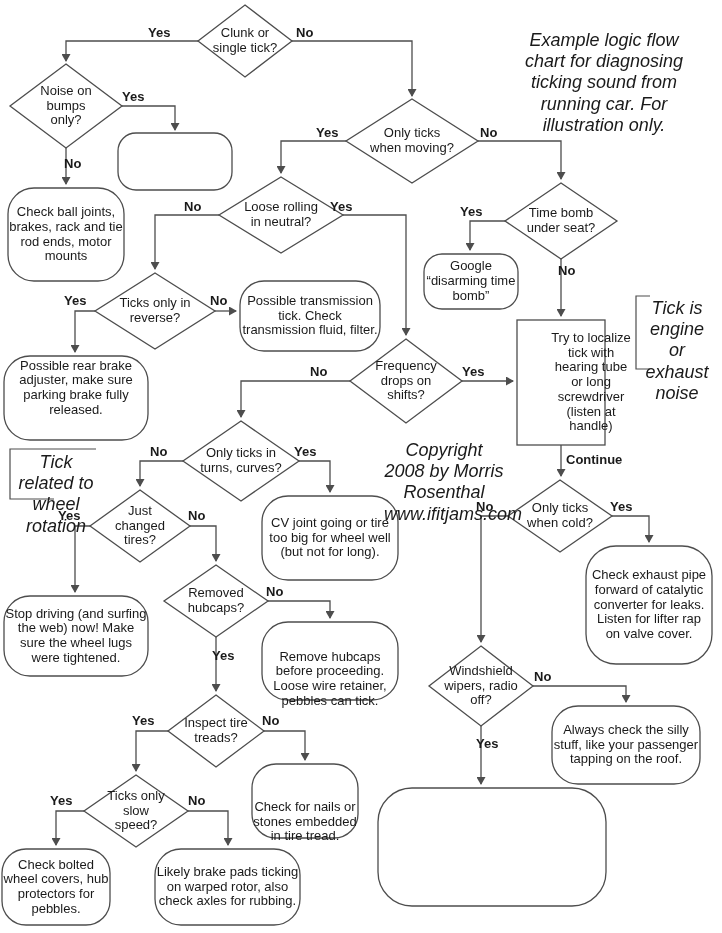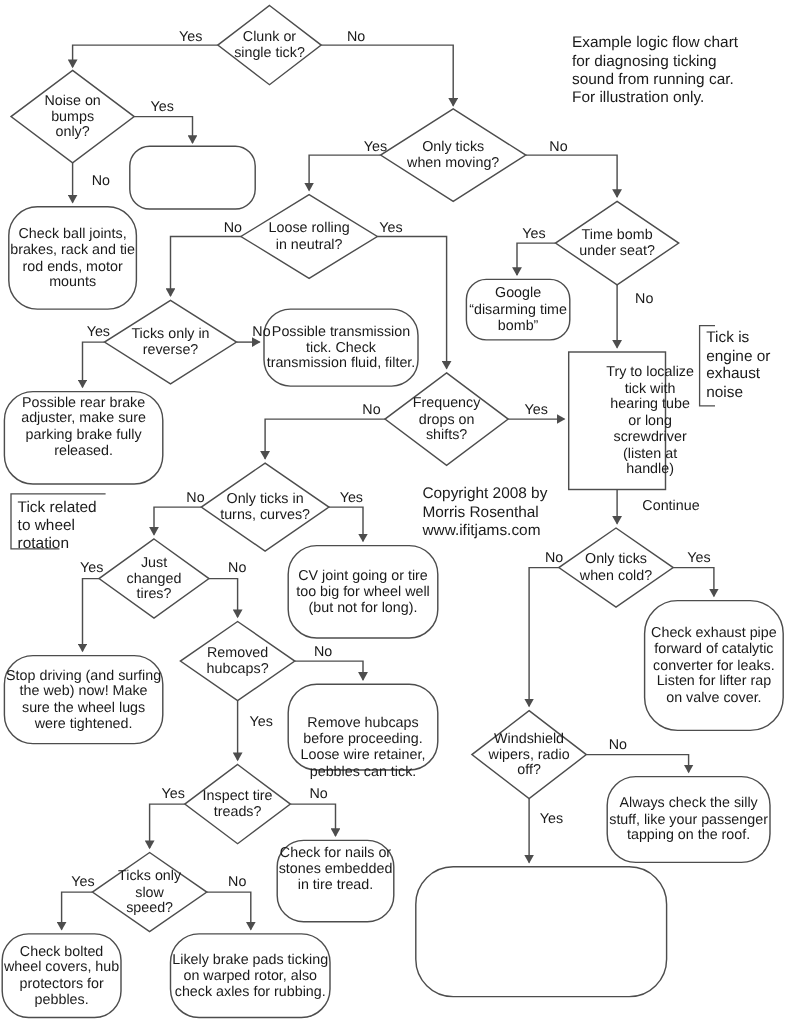--- a/index.html
+++ b/index.html
@@ -5,25 +5,25 @@
   html,body{margin:0;padding:0;background:#fff;}
   .canvas{position:relative;width:722px;height:933px;background:var(--background,#ffffff);overflow:hidden;}
   svg.flow{position:absolute;left:0;top:0;}
   .shape{fill:#ffffff;stroke:var(--line,#4d4d4d);stroke-width:1.3;}
   .edge{fill:none;stroke:var(--line,#4d4d4d);stroke-width:1.3;}
   .bracket{fill:none;stroke:var(--line,#4d4d4d);stroke-width:1.2;}
   .arrowhead{fill:var(--line,#4d4d4d);}
   .txt{position:absolute;display:flex;align-items:center;justify-content:center;text-align:center;
        font-family:"Liberation Sans",sans-serif;font-size:13px;line-height:1.13;
        color:var(--text,#1a1a1a);box-sizing:border-box;padding:1px;}
-  .lbl{position:absolute;width:36px;text-align:right;font-family:"Liberation Sans",sans-serif;
-       font-size:13px;color:var(--text,#1a1a1a);}
+  .lbl{position:absolute;width:36px;text-align:left;font-family:"Liberation Sans",sans-serif;
+       font-size:13px;color:var(--text,#1a1a1a);font-weight:bold;}
   .lbl.wide{width:70px;}
-  .note{position:absolute;text-align:left;font-family:"Liberation Sans",sans-serif;font-size:14px;
-        line-height:1.18;color:var(--text,#1a1a1a);}
+  .note{position:absolute;text-align:center;font-family:"Liberation Sans",sans-serif;font-size:18px;
+        line-height:1.18;color:var(--text,#1a1a1a);font-style:italic;}
 </style>
 </head>
 <body>
 
 <div class="canvas">
 
   <svg class="flow" width="722" height="933" viewBox="0 0 722 933">
     <defs>
       <marker id="arrow" markerWidth="9" markerHeight="9" refX="7" refY="4.5" orient="auto" markerUnits="userSpaceOnUse">
         <path class="arrowhead" d="M0,0 L8,4.5 L0,9 z"></path>
@@ -111,21 +111,21 @@
   <div class="txt" style="left:440px;top:658px;width:82px;height:56px">Windshield wipers, radio off?</div>
 
   <div class="txt" style="left:8px;top:188px;width:116px;height:93px">Check ball joints, brakes, rack and tie rod ends, motor mounts</div>
   <div class="txt" style="left:240px;top:281px;width:140px;height:70px">Possible transmission tick. Check transmission fluid, filter.</div>
   <div class="txt" style="left:4px;top:356px;width:144px;height:64px">Possible rear brake adjuster, make sure parking brake fully released.</div>
   <div class="txt" style="left:424px;top:254px;width:94px;height:55px">Google “disarming time bomb”</div>
   <div class="txt" style="left:547px;top:320px;width:88px;height:125px">Try to localize tick with hearing tube or long screwdriver (listen at handle)</div>
   <div class="txt" style="left:262px;top:496px;width:136px;height:84px">CV joint going or tire too big for wheel well (but not for long).</div>
   <div class="txt" style="left:4px;top:596px;width:144px;height:80px">Stop driving (and surfing the web) now! Make sure the wheel lugs were tightened.</div>
   <div class="txt" style="left:262px;top:640px;width:136px;height:78px">Remove hubcaps before proceeding. Loose wire retainer, pebbles can tick.</div>
-  <div class="txt" style="left:252px;top:764px;width:106px;height:52px">Check for nails or stones embedded in tire tread.</div>
+  <div class="txt" style="left:252px;top:796px;width:106px;height:52px">Check for nails or stones embedded in tire tread.</div>
   <div class="txt" style="left:2px;top:849px;width:108px;height:76px">Check bolted wheel covers, hub protectors for pebbles.</div>
   <div class="txt" style="left:155px;top:849px;width:145px;height:76px">Likely brake pads ticking on warped rotor, also check axles for rubbing.</div>
   <div class="txt" style="left:588px;top:546px;width:122px;height:118px">Check exhaust pipe forward of catalytic converter for leaks. Listen for lifter rap on valve cover.</div>
   <div class="txt" style="left:552px;top:706px;width:148px;height:78px">Always check the silly stuff, like your passenger tapping on the roof.</div>
 
   <div class="lbl" style="left:148px;top:25px">Yes</div>
   <div class="lbl" style="left:296px;top:25px">No</div>
   <div class="lbl" style="left:122px;top:89px">Yes</div>
   <div class="lbl" style="left:64px;top:156px">No</div>
   <div class="lbl" style="left:316px;top:125px">Yes</div>

